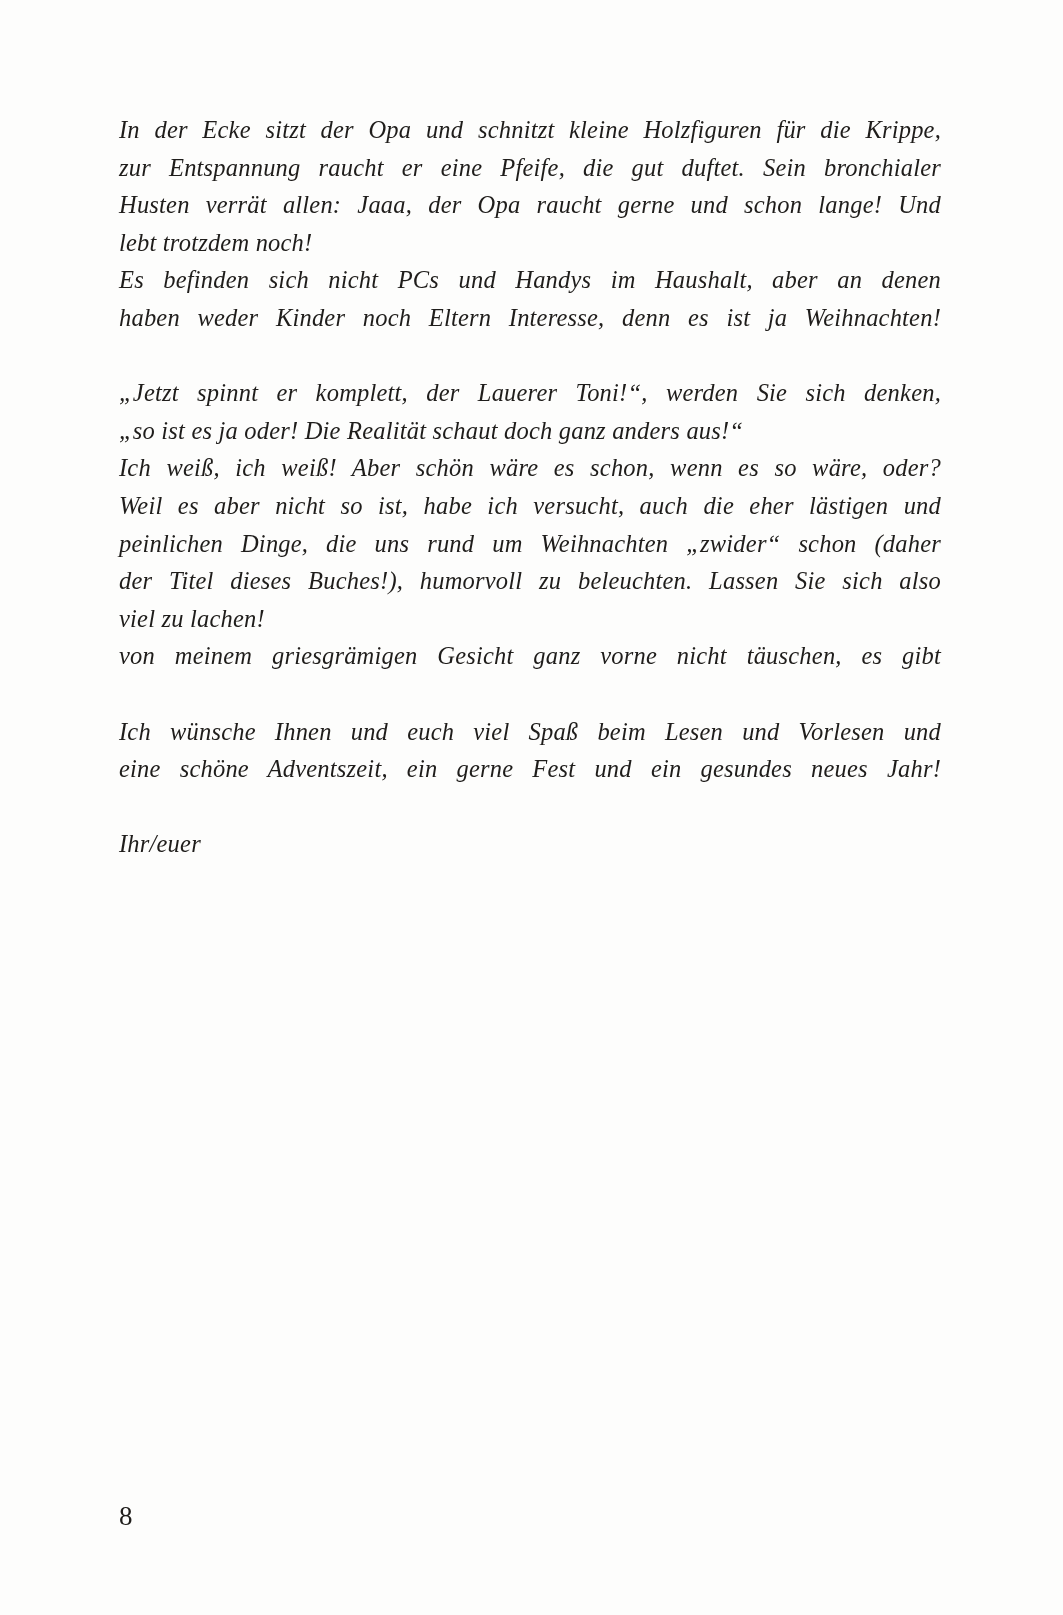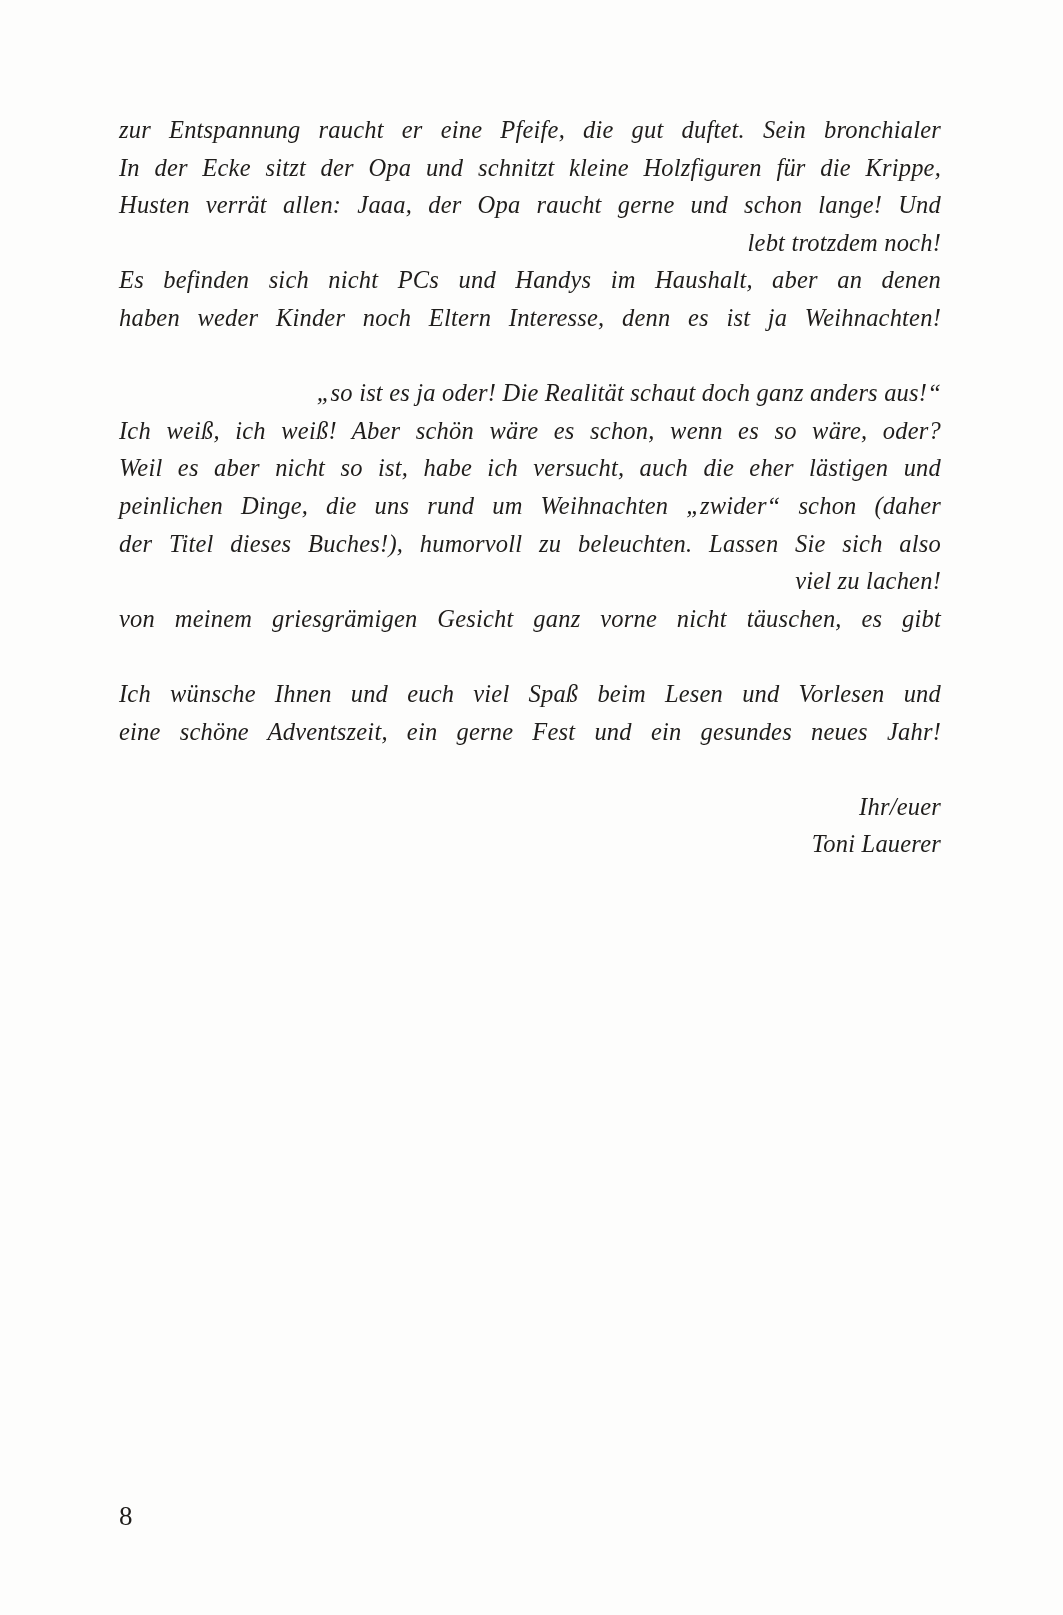--- a/index.html
+++ b/index.html
@@ -20,59 +20,59 @@
     width: 822px;
   }
   .line {
     margin: 0;
     font-style: italic;
     font-size: 24.5px;
     line-height: 37.6px;
     letter-spacing: 0.2px;
   }
   .j { text-align: justify; text-align-last: justify; }
-  .l { text-align: right; }
+  .l { text-align: left; }
   .spacer { height: 37.6px; }
   .page-number {
     position: absolute;
     left: 119px;
     top: 1498px;
     font-style: normal;
     font-size: 27px;
     line-height: 37.6px;
     color: #1f1d1b;
   }
 </style>
 </head>
 <body>
 
 <div class="page">
   <main class="text-block">
+    <p class="line j">In der Ecke sitzt der Opa und schnitzt kleine Holzfiguren für die Krippe,</p>
     <p class="line j">zur Entspannung raucht er eine Pfeife, die gut duftet. Sein bronchialer</p>
-    <p class="line j">In der Ecke sitzt der Opa und schnitzt kleine Holzfiguren für die Krippe,</p>
     <p class="line j">Husten verrät allen: Jaaa, der Opa raucht gerne und schon lange! Und</p>
     <p class="line l">lebt trotzdem noch!</p>
     <p class="line j">Es befinden sich nicht PCs und Handys im Haushalt, aber an denen</p>
     <p class="line j">haben weder Kinder noch Eltern Interesse, denn es ist ja Weihnachten!</p>
 
     <div class="spacer"></div>
 
+    <p class="line j">„Jetzt spinnt er komplett, der Lauerer Toni!“, werden Sie sich denken,</p>
     <p class="line l">„so ist es ja oder! Die Realität schaut doch ganz anders aus!“</p>
     <p class="line j">Ich weiß, ich weiß! Aber schön wäre es schon, wenn es so wäre, oder?</p>
     <p class="line j">Weil es aber nicht so ist, habe ich versucht, auch die eher lästigen und</p>
     <p class="line j">peinlichen Dinge, die uns rund um Weihnachten „zwider“ schon (daher</p>
     <p class="line j">der Titel dieses Buches!), humorvoll zu beleuchten. Lassen Sie sich also</p>
     <p class="line l">viel zu lachen!</p>
     <p class="line j">von meinem griesgrämigen Gesicht ganz vorne nicht täuschen, es gibt</p>
 
     <div class="spacer"></div>
 
     <p class="line j">Ich wünsche Ihnen und euch viel Spaß beim Lesen und Vorlesen und</p>
     <p class="line j">eine schöne Adventszeit, ein gerne Fest und ein gesundes neues Jahr!</p>
 
     <div class="spacer"></div>
 
     <p class="line l">Ihr/euer</p>
-    <p class="line l">Toni Lauerer</p>
   </main>
 
   <div class="page-number">8</div>
 </div>
 
 </body></html>

